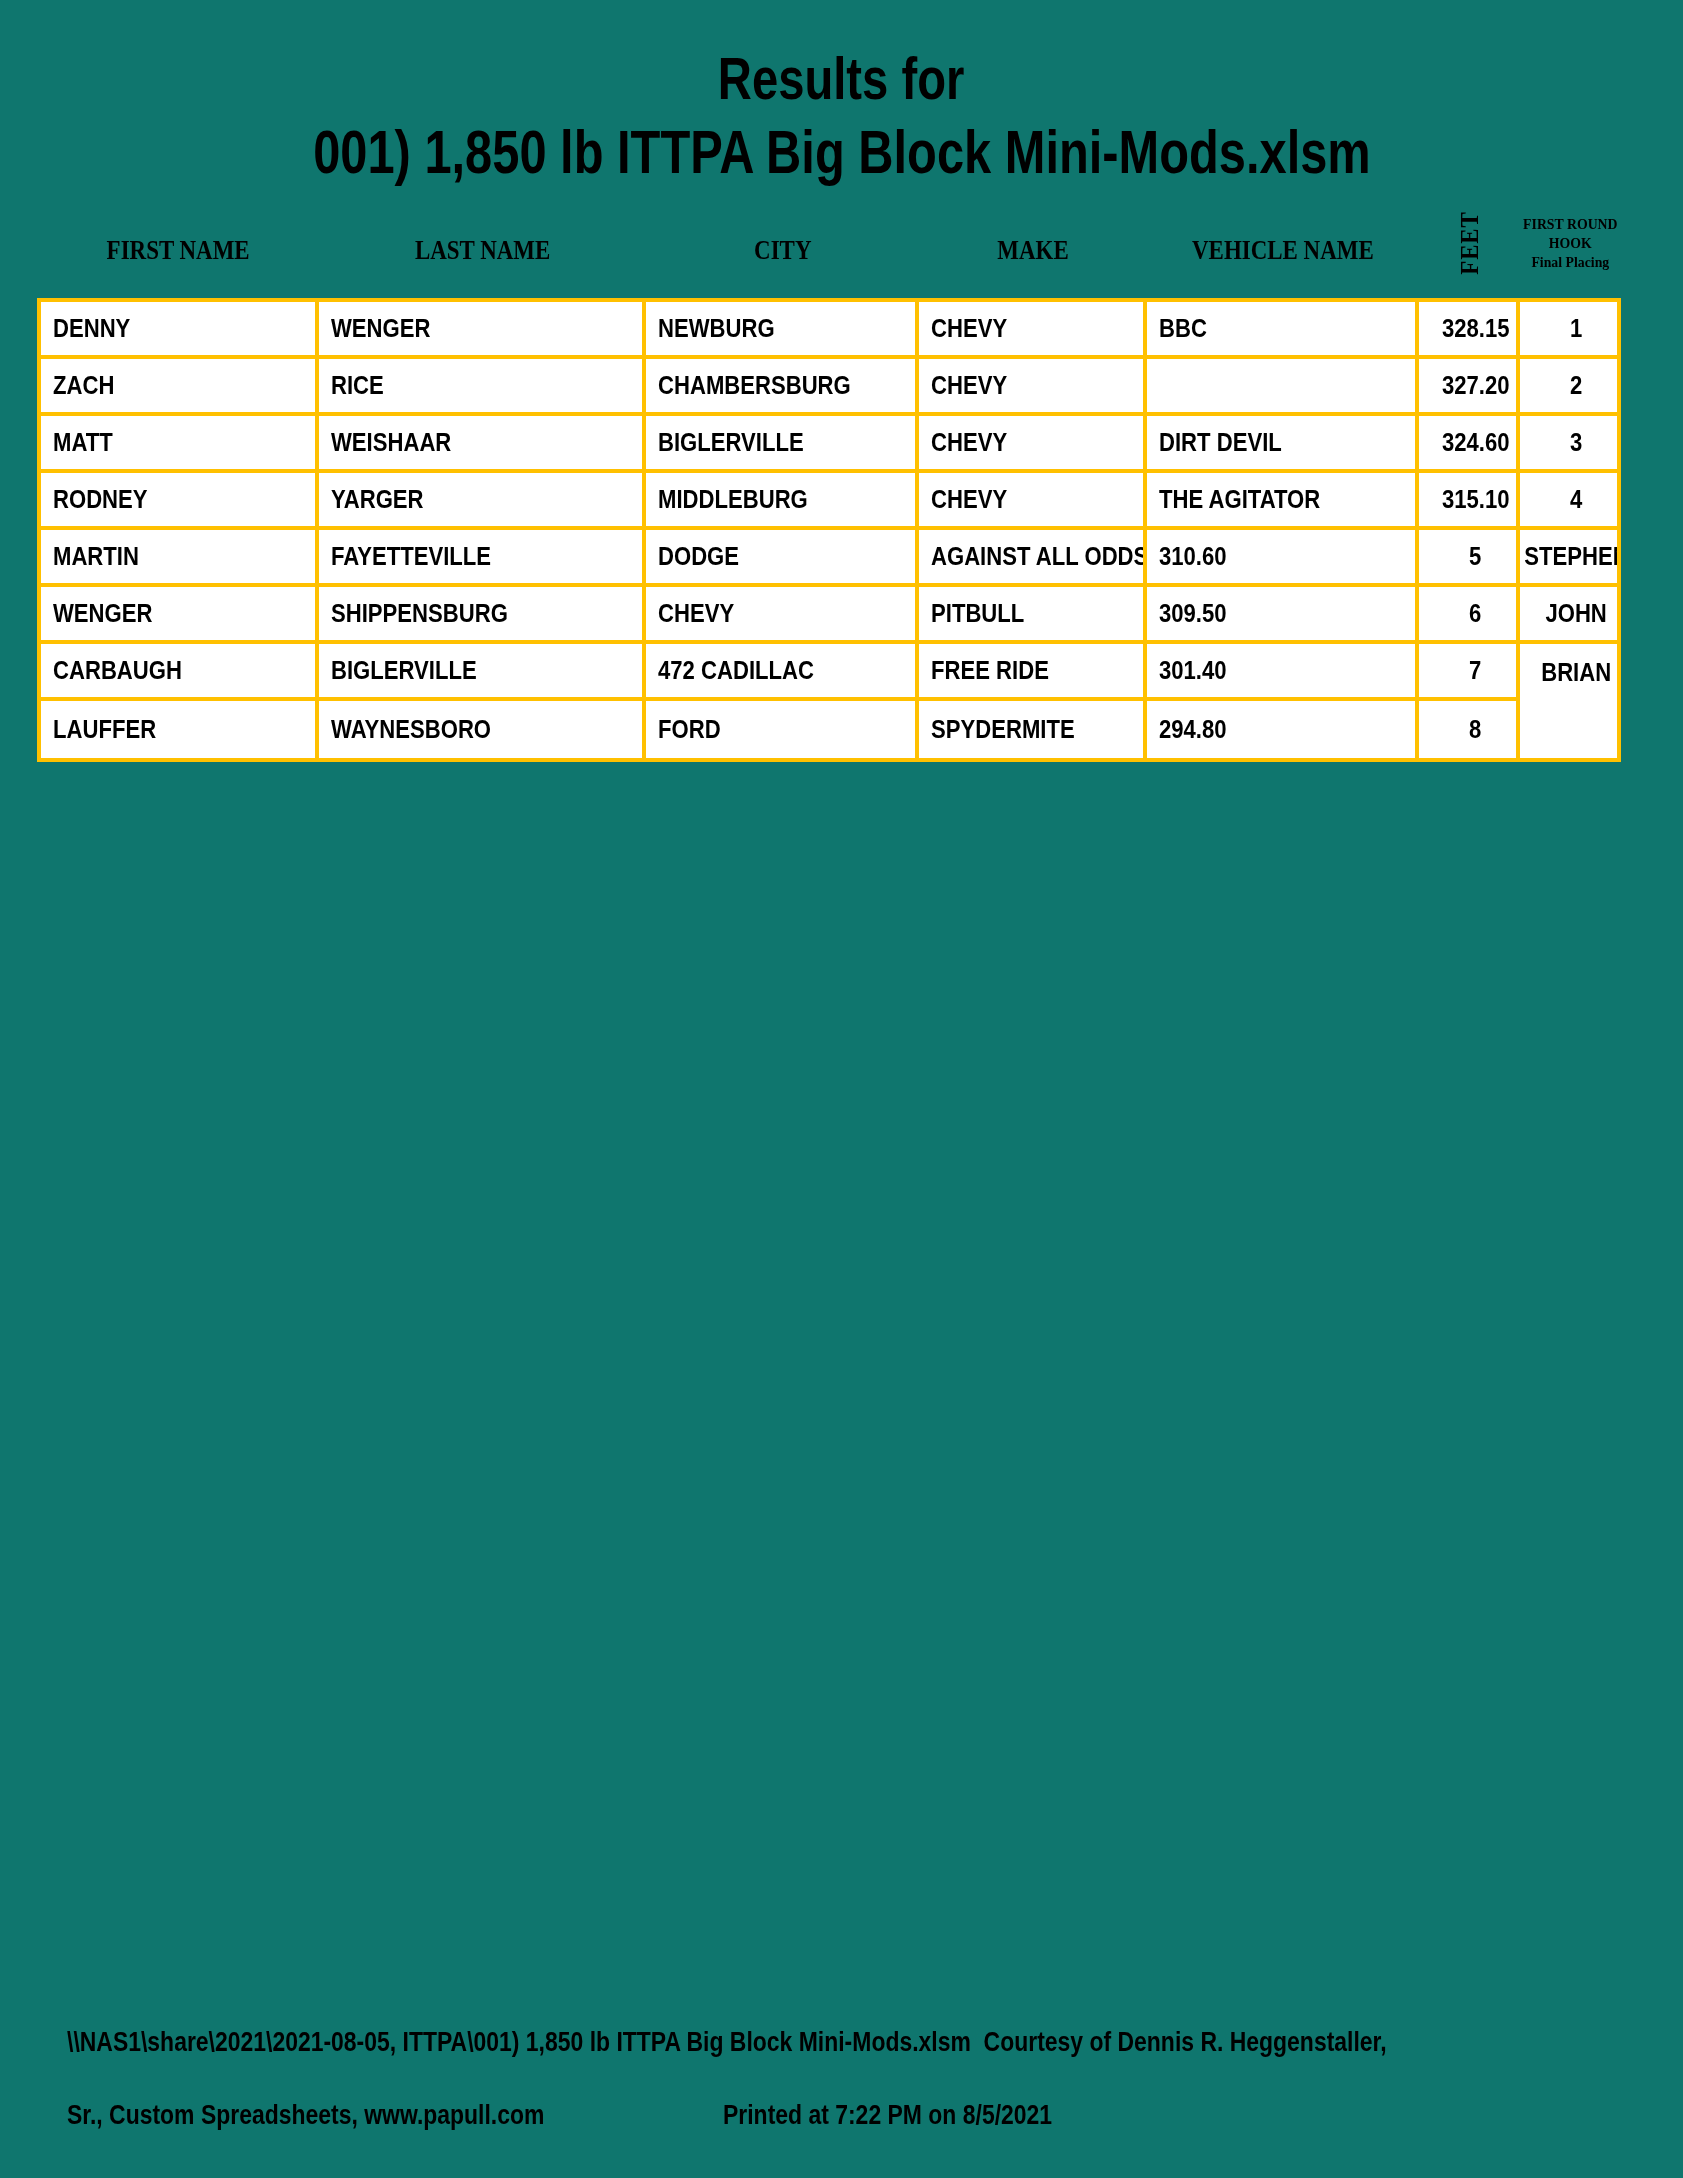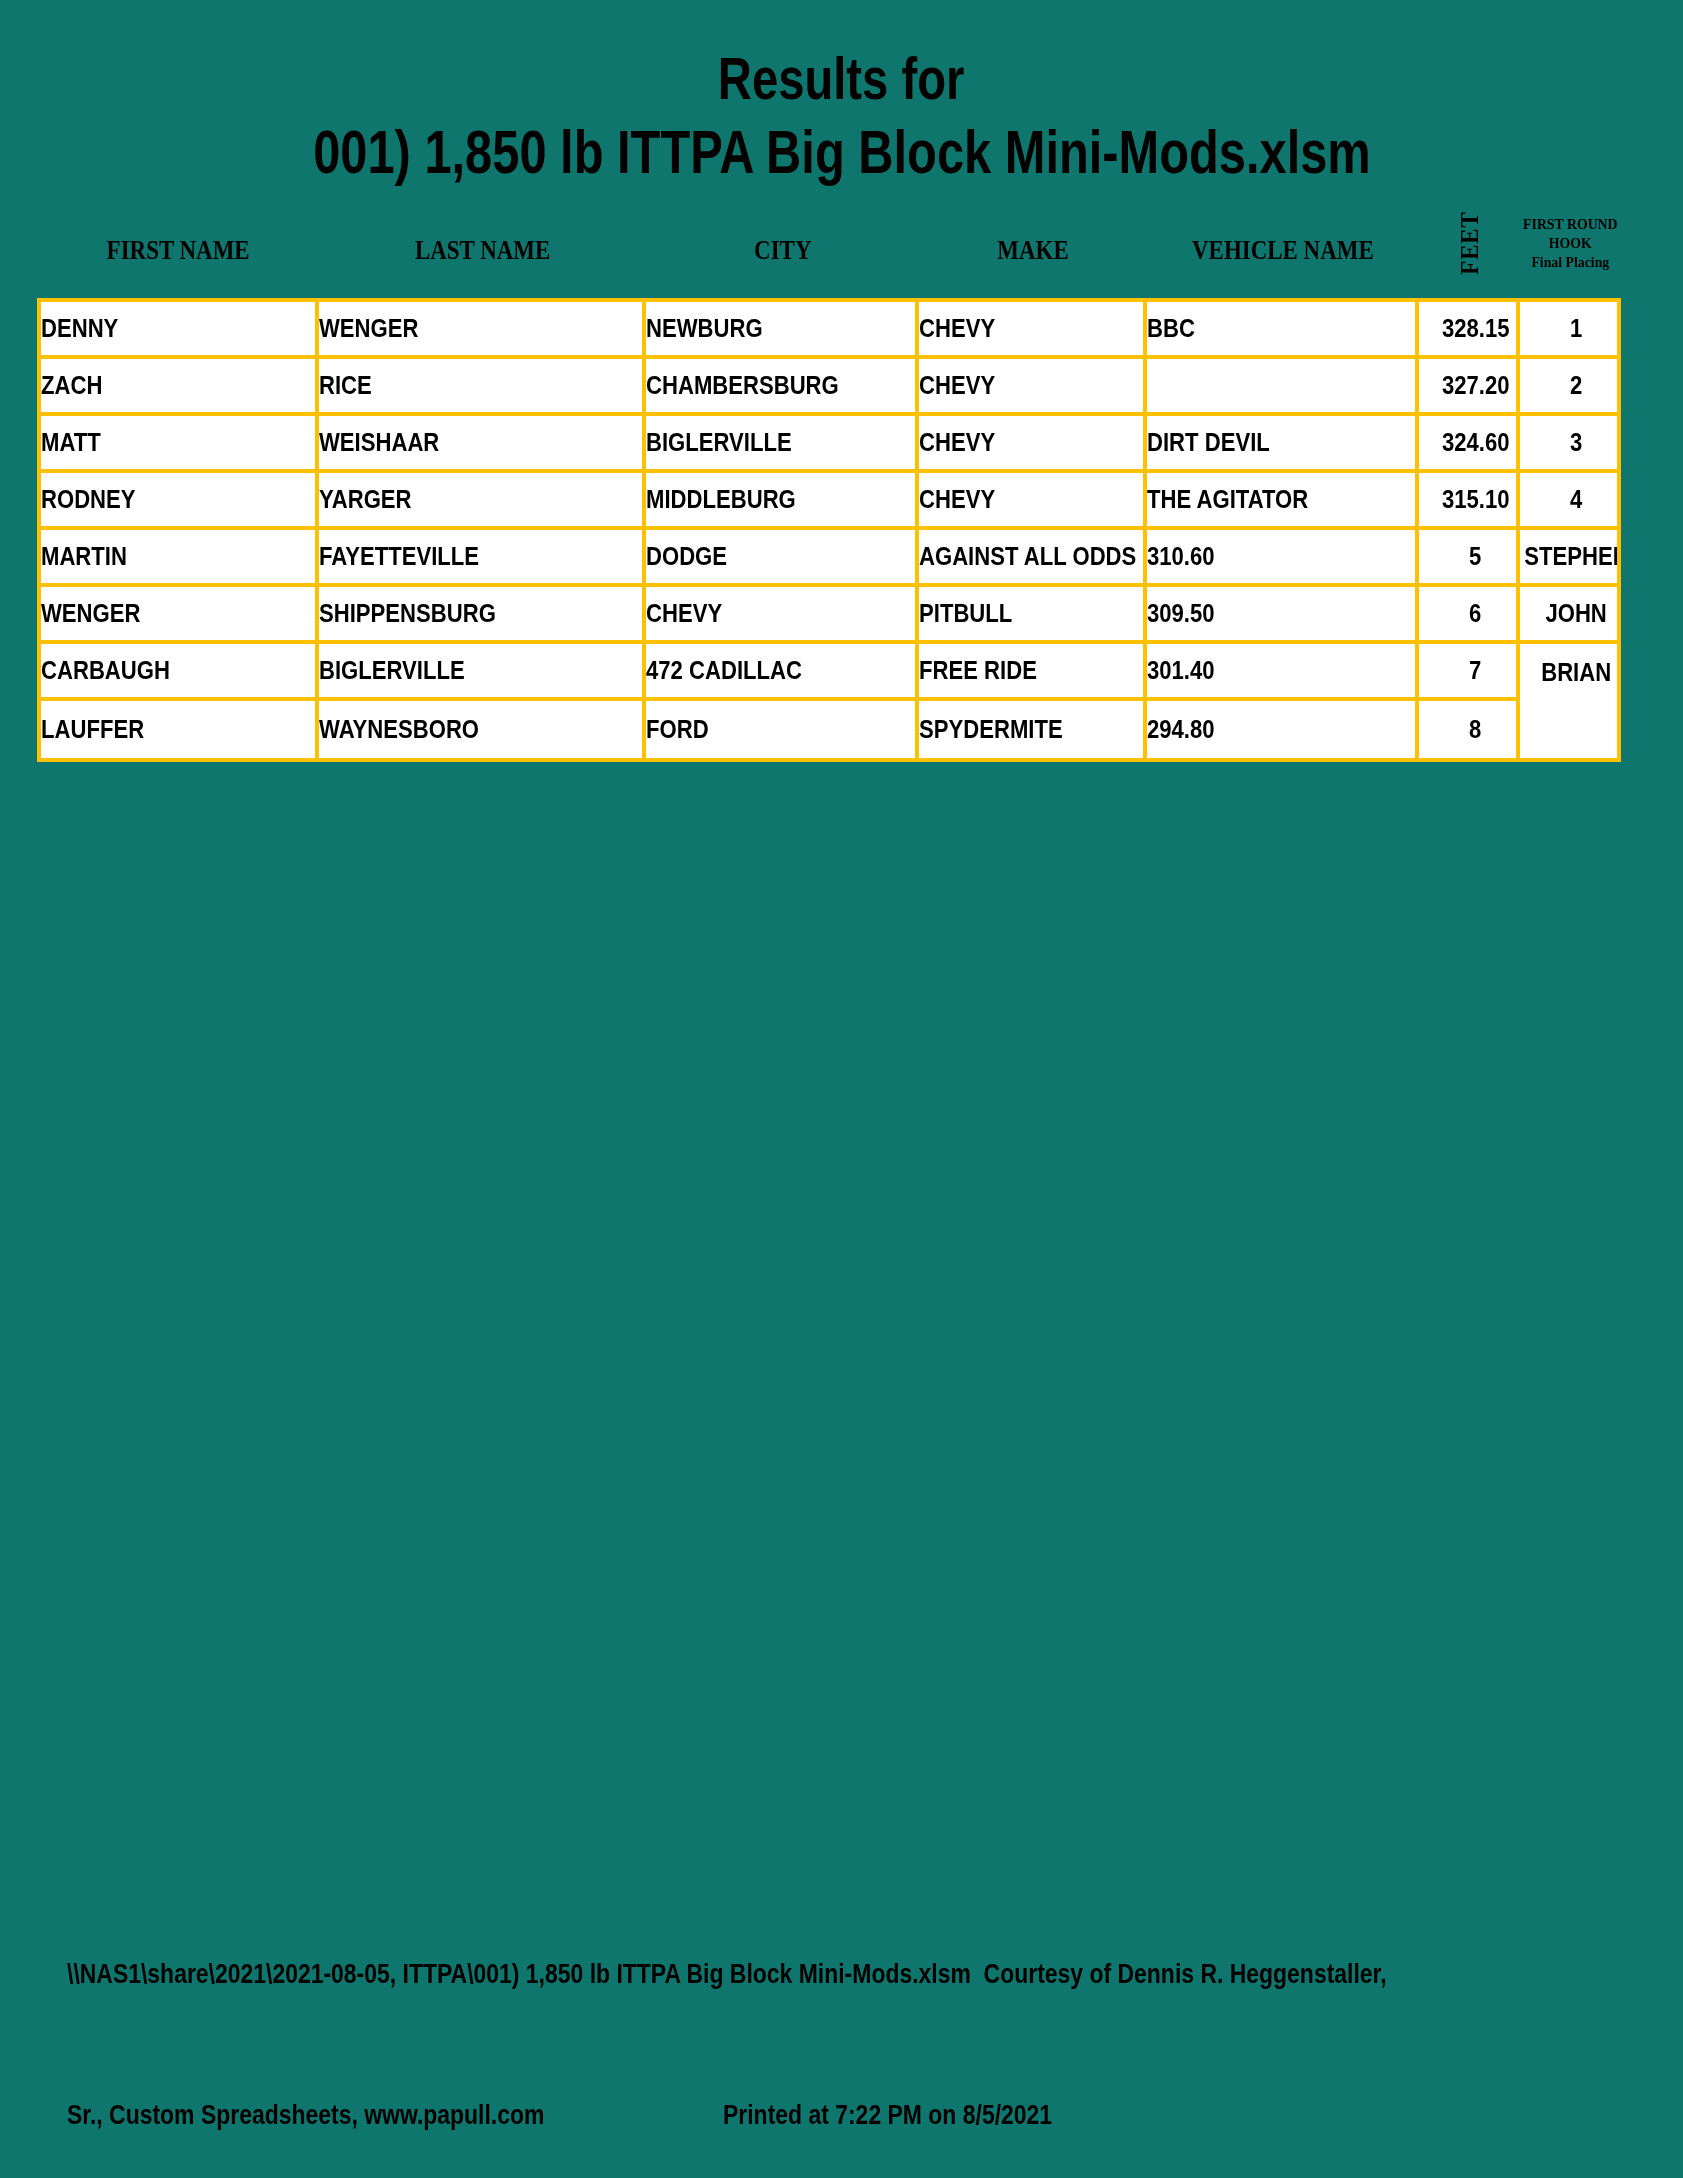--- a/index.html
+++ b/index.html
@@ -31,30 +31,30 @@
               letter-spacing: 1px; }
   .hcol.hook { flex-direction: column; justify-content: center; align-items: center;
                font-size: 15px; line-height: 19px; text-align: center; }
   .hook .cond-c { transform: scaleX(0.92); }
 
   
   .grid { position: absolute; left: 37px; top: 298px; width: 1584px;
           display: grid; grid-template-columns: 278px 327px 273px 228px 272px 101px 97px;
           grid-auto-rows: 57px; border: 4px solid var(--gold); background: #ffffff; }
   .cell { border-right: 4px solid var(--gold); border-bottom: 4px solid var(--gold);
-          display: flex; align-items: center; 
+          display: flex; align-items: center; padding-left: 12px;
           font-size: 26px; font-weight: bold; overflow: hidden; }
   .cell:nth-child(7n) { border-right: none; }
   .cell:nth-child(7n-1), .cell:nth-child(7n) { justify-content: center; padding-left: 16px; }
   .cell:nth-child(7n-1) .cond, .cell:nth-child(7n) .cond { transform-origin: 50% 50%; }
   .cell.lastrow { border-bottom: none; }
 
   
   .footerline { position: absolute; font-size: 27px; font-weight: bold; white-space: pre; }
-  .footer1  { left: 37px;  top: 1928px; }
+  .footer1  { left: 37px;  top: 1996px; }
   .footer2a { left: 37px;  top: 2069px; }
   .footer2b { left: 693px; top: 2069px; }
 </style>
 </head>
 <body>
 
 <div class="page">
 
   <div class="title1">
     <span class="cond-c">Results for</span>

